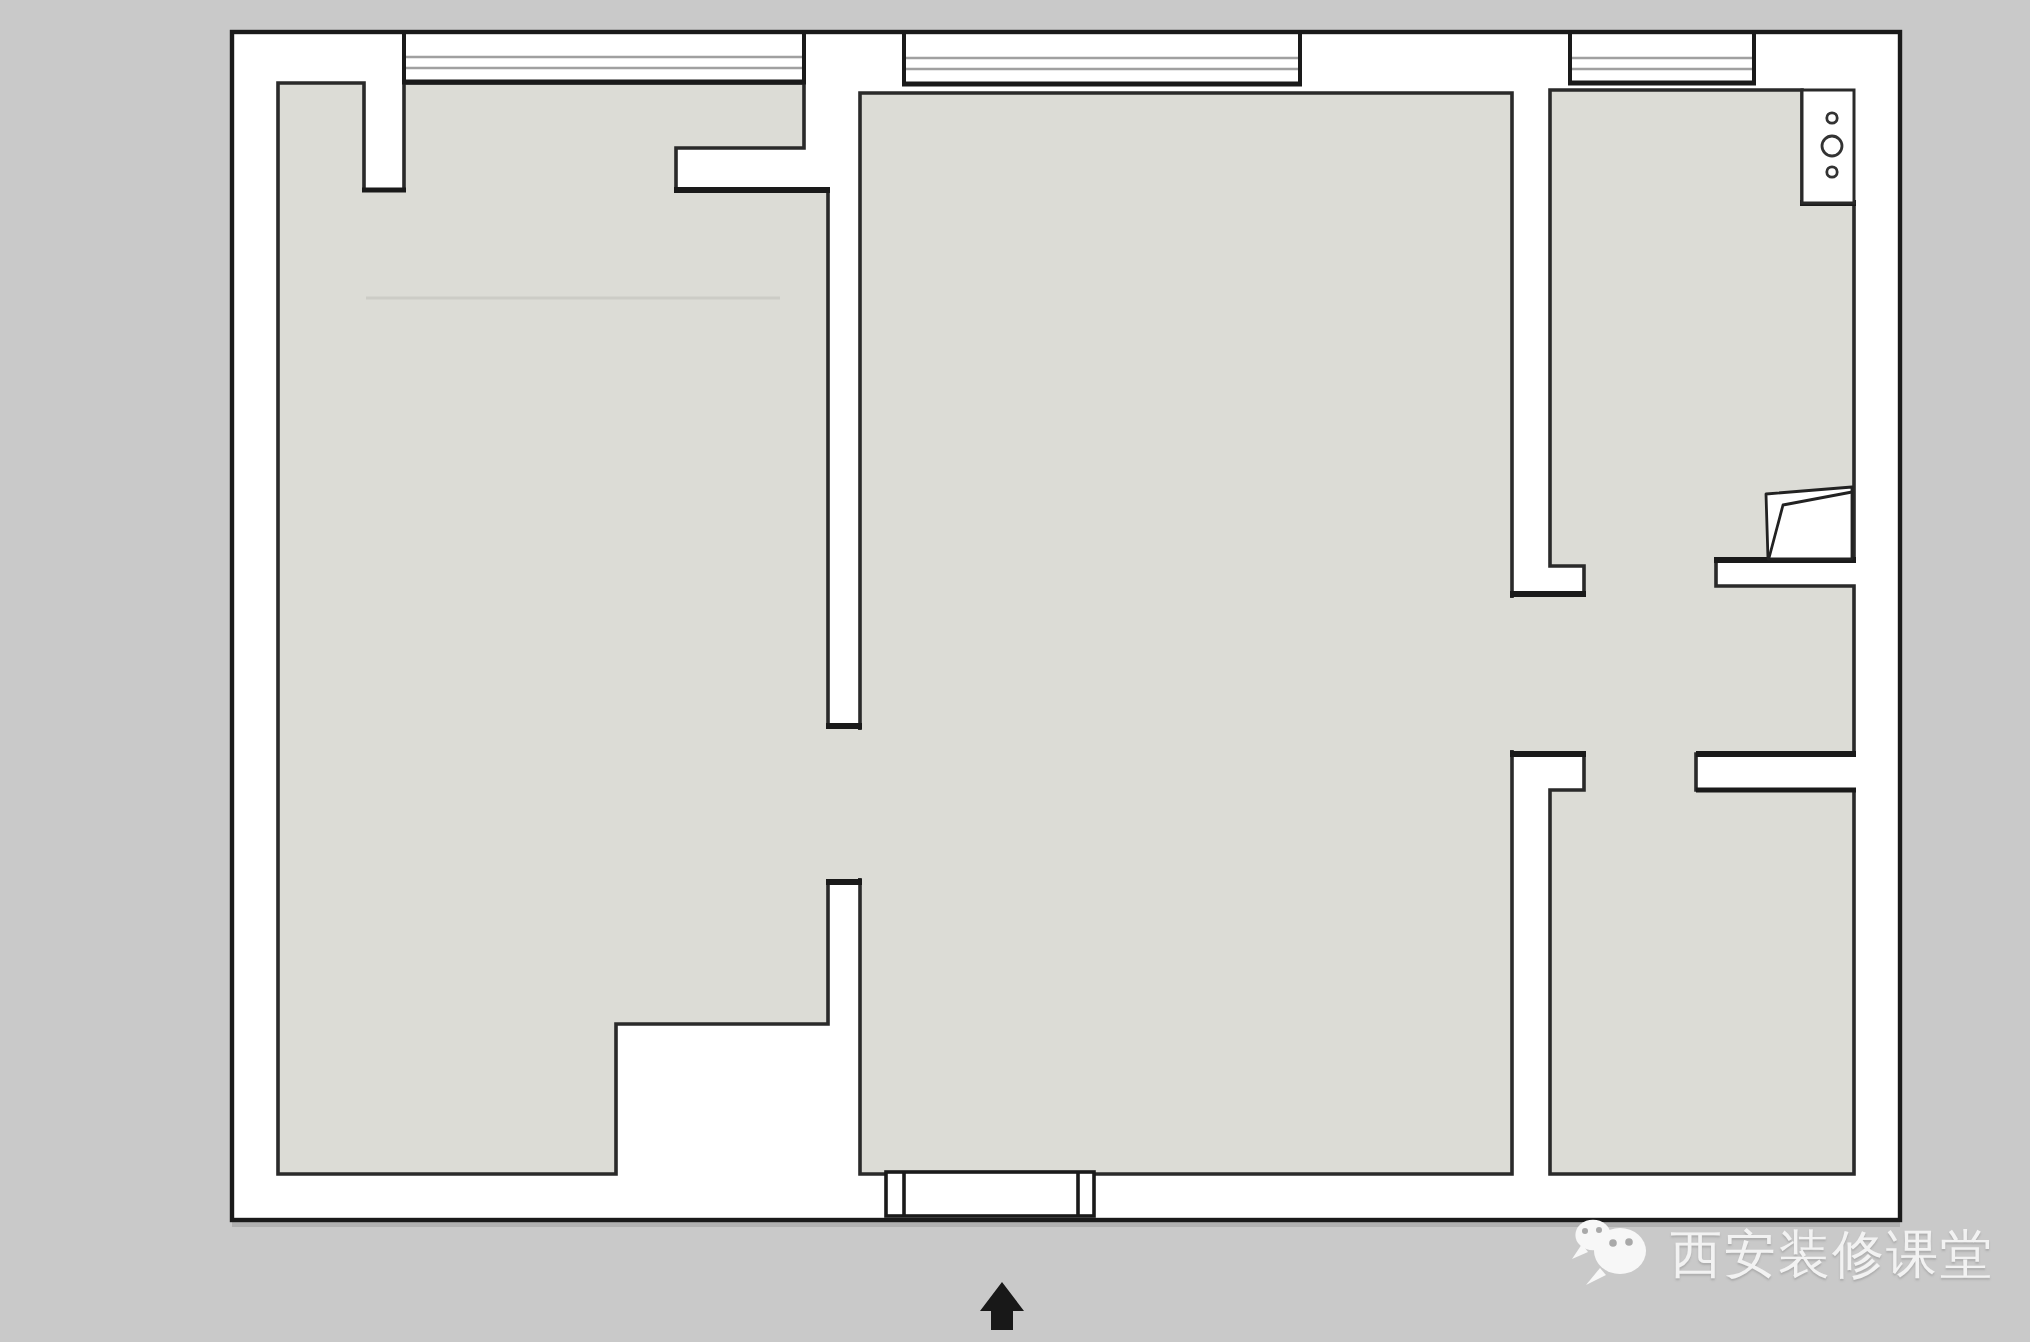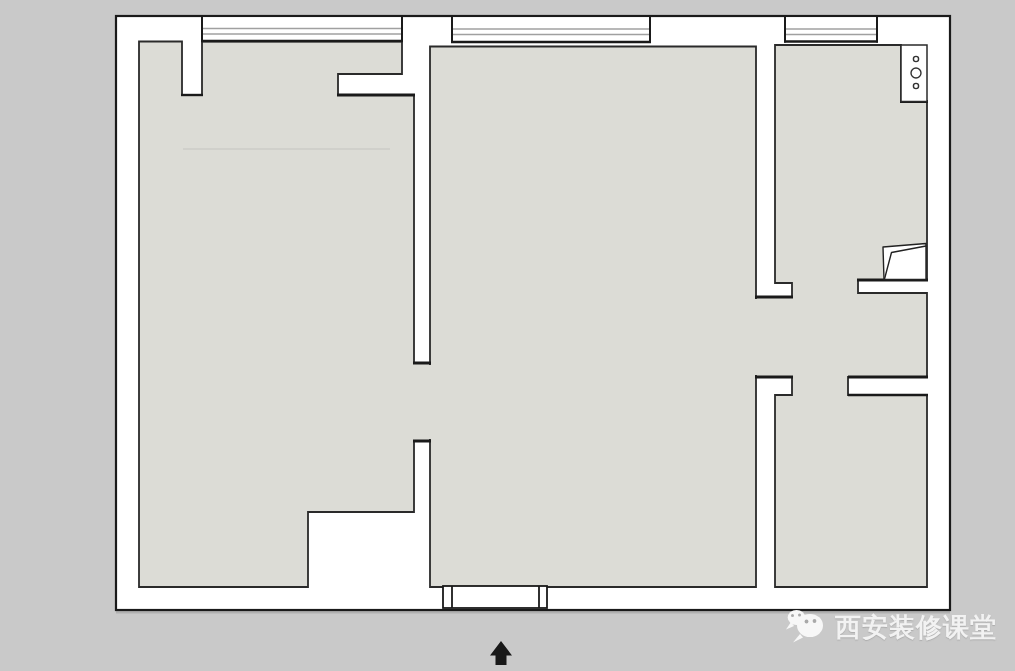--- a/index.html
+++ b/index.html
@@ -35,21 +35,21 @@
   .fixture-knob{fill:var(--wall-fill);stroke:#333333;stroke-width:1.4;}
   .cabinet{fill:var(--wall-fill);stroke:#222222;stroke-width:1.4;stroke-linejoin:round;}
   .cabinet-leaf{fill:none;stroke:#222222;stroke-width:1.4;stroke-linejoin:round;}
   .seam{stroke:rgba(0,0,0,0.07);stroke-width:1.5;}
   .shadow{fill:rgba(0,0,0,0.12);}
   .north{fill:#181818;}
   .wechat{fill:#f7f7f7;}
   .wechat-eye{fill:#a9a9a9;}
   .watermark{
     position:absolute;left:835px;top:610px;
-    font-size:26px;font-weight:bold;letter-spacing:1px;
+    font-size:26px;font-weight:normal;letter-spacing:1px;
     color:var(--watermark-text);
     text-shadow:0 1px 1px rgba(120,120,120,0.35);
     white-space:nowrap;user-select:none;
   }
 </style>
 </head>
 <body>
 
 <div class="canvas">
   <svg width="1015" height="671" viewBox="0 0 1015 671">

